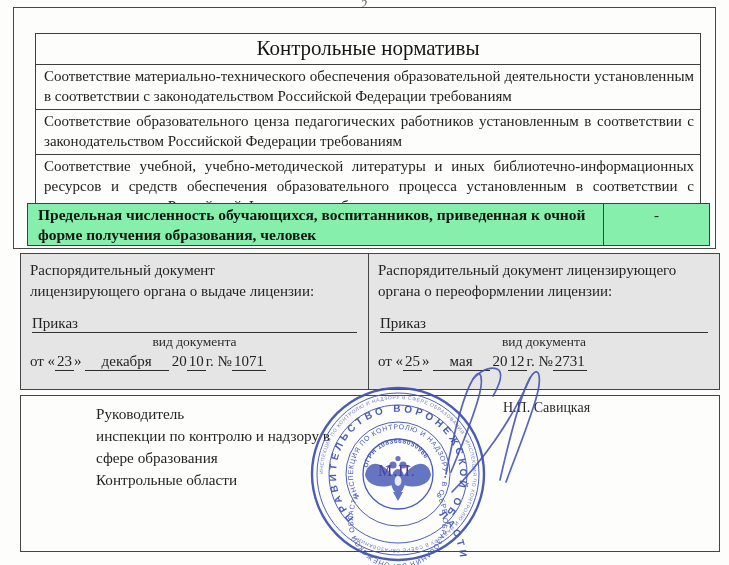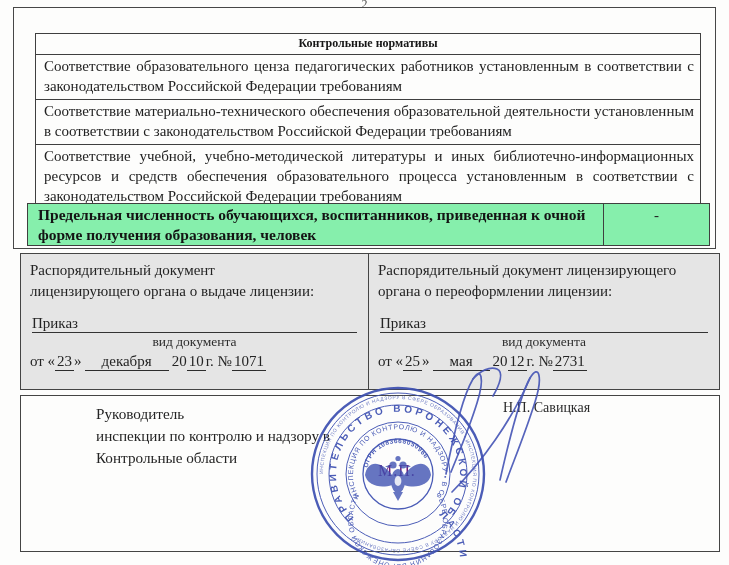--- a/index.html
+++ b/index.html
@@ -4,21 +4,21 @@
 <style>
   html,body{margin:0;padding:0;background:#ffffff;}
   .page{position:relative;width:729px;height:565px;background:#fdfdfc;
         font-family:"Liberation Serif", serif;color:#262626;overflow:hidden;}
   .pagenum{position:absolute;top:-3px;left:0;width:729px;text-align:center;
            font-size:12px;color:#4a4a4a;}
   .outer-box{position:absolute;left:13px;top:7px;width:701px;height:240px;
              border:1.5px solid #474747;}
   .ctrl-table{position:absolute;left:35px;top:33px;width:664px;
               border:1px solid #3f3f3f;background:#fdfdfc;}
-  .ctrl-header{font-weight:bold;text-align:center;font-size:12px;
+  .ctrl-header{font-weight:normal;text-align:center;font-size:21px;
                padding:2px 4px 3px;color:#161616;}
   .ctrl-row{border-top:1px solid #3f3f3f;font-size:15px;line-height:20px;
             padding:1px 6px 3px 8px;text-align:justify;color:#222;}
   .cap-table{position:absolute;left:27px;top:203px;width:681px;height:41px;
              border:1.5px solid #3f3f3f;display:flex;background:#86efac;}
   .cap-label{width:557px;padding:1px 8px 0 10px;font-weight:bold;
              font-size:15.5px;line-height:19.5px;color:#141414;}
   .cap-value{flex:1;border-left:1.5px solid #3f3f3f;text-align:center;
              font-size:15px;padding-top:3px;color:#222;}
   .orders-box{position:absolute;left:20px;top:253px;width:698px;height:135px;
@@ -50,22 +50,22 @@
 <body>
 
 <div class="page">
 
   <div class="pagenum">2</div>
 
   <div class="outer-box"></div>
 
   <div class="ctrl-table">
     <div class="ctrl-header">Контрольные нормативы</div>
+    <div class="ctrl-row">Соответствие материально-технического обеспечения образовательной деятельности установленным в соответствии с законодательством Российской Федерации требованиям</div>
     <div class="ctrl-row">Соответствие образовательного ценза педагогических работников установленным в соответствии с законодательством Российской Федерации требованиям</div>
-    <div class="ctrl-row">Соответствие материально-технического обеспечения образовательной деятельности установленным в соответствии с законодательством Российской Федерации требованиям</div>
     <div class="ctrl-row">Соответствие учебной, учебно-методической литературы и иных библиотечно-информационных ресурсов и средств обеспечения образовательного процесса установленным в соответствии с законодательством Российской Федерации требованиям</div>
   </div>
 
   <div class="cap-table">
     <div class="cap-label">Предельная численность обучающихся, воспитанников, приведенная к очной форме получения образования, человек</div>
     <div class="cap-value">-</div>
   </div>
 
   <div class="orders-box">
     <div class="orders-cell left">
@@ -85,20 +85,21 @@
       <div class="date-line">
         <span>от «</span><span class="u">25</span><span>»</span><span class="u month">мая</span><span> 20 </span><span class="u">12</span><span> г. № </span><span class="u">2731</span>
       </div>
     </div>
   </div>
 
   <div class="sign-box">
     <div class="position-block">
       <div>Руководитель</div>
       <div>инспекции по контролю и надзору в</div>
+      <div>сфере образования</div>
       <div>Контрольные области</div>
     </div>
     <div class="sig-name">Н.П. Савицкая</div>
   </div>
 
   <span class="mp-label">М.П.</span>
 
   <svg class="stamp-svg" viewBox="0 0 176 176">
     <defs>
       <path id="ringA" d="M13,88 A75,75 0 1 1 163,88 A75,75 0 1 1 13,88"></path>

